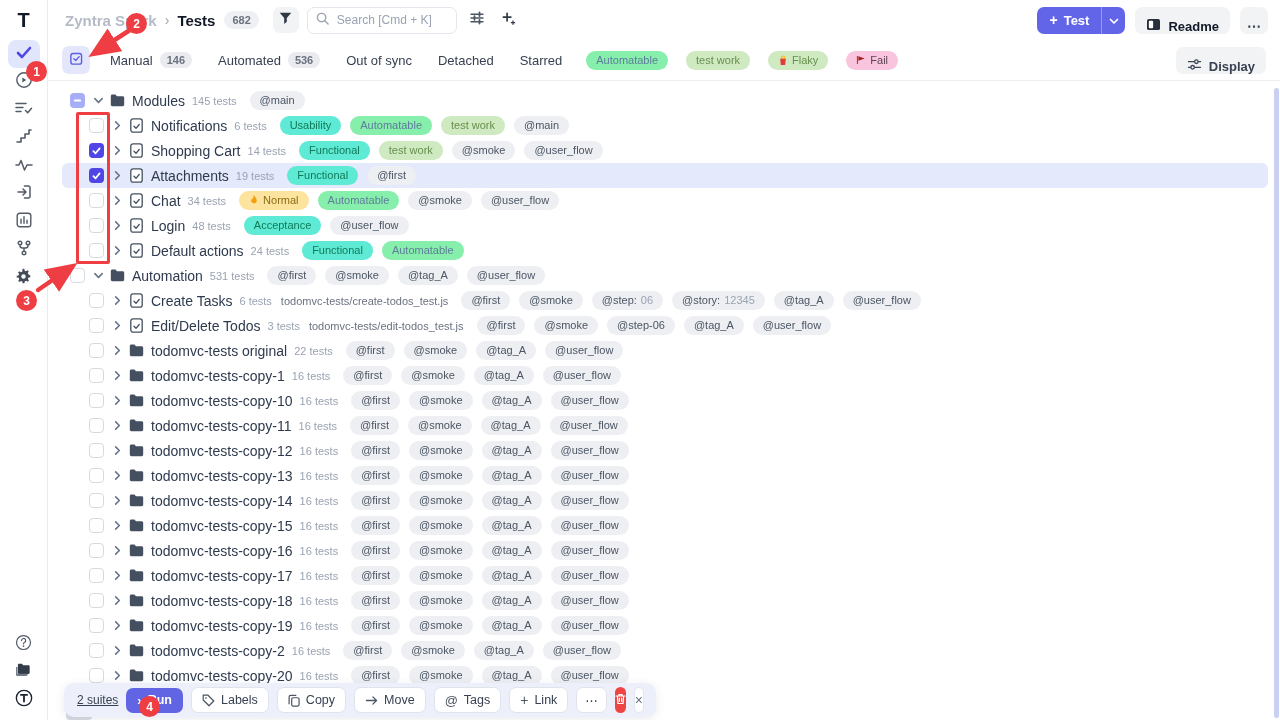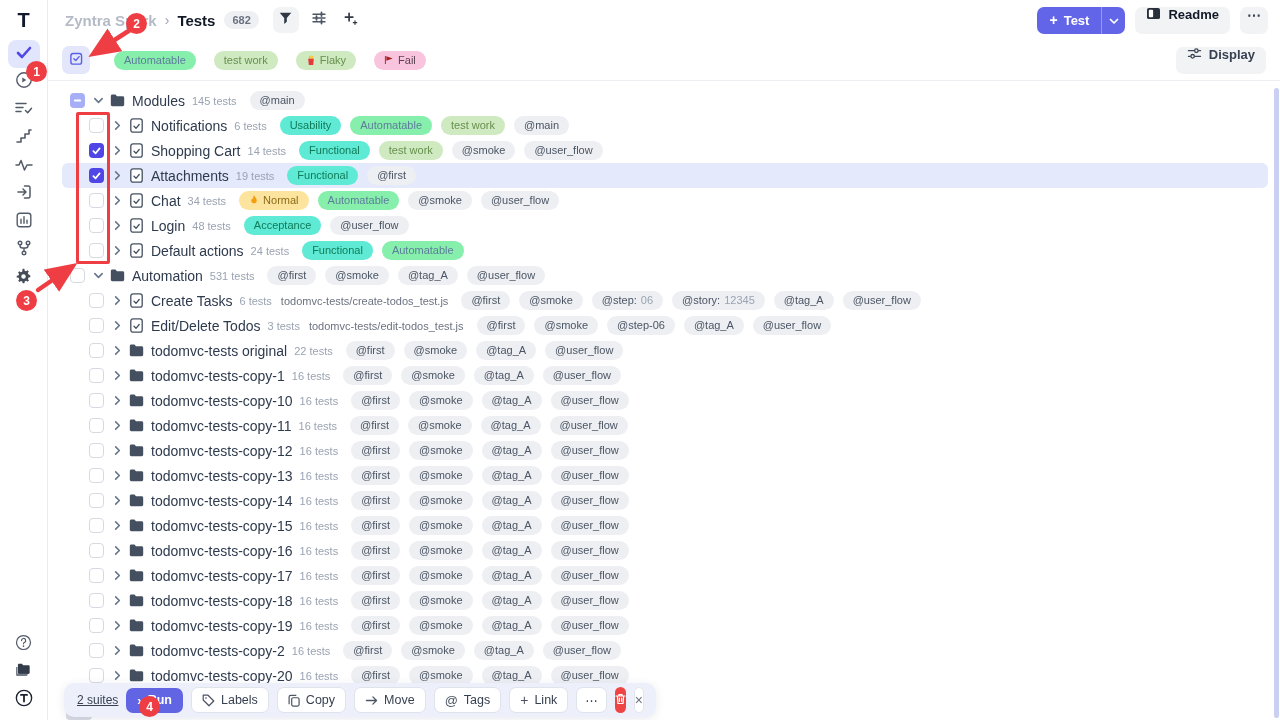--- a/index.html
+++ b/index.html
@@ -25,21 +25,21 @@
   .icon-btn{width:26px;height:26px;background:#f2f3f5;border-radius:7px;display:flex;align-items:center;justify-content:center;cursor:pointer}
   .funnel-btn{margin-left:14px}
   .search{margin-left:8px;width:150px;height:27px;border:1px solid #e3e6ec;border-radius:7px;display:flex;align-items:center;padding:0 8px;gap:6px;background:#fff}
   .search input{border:none;outline:none;width:110px;font-size:12px;color:#374151;font-family:"Liberation Sans",sans-serif;background:transparent}
   .search input::placeholder{color:#9aa3b2}
   .bare-icon{width:24px;height:24px;display:flex;align-items:center;justify-content:center;cursor:pointer;margin-left:8px}
   .top-right{margin-left:auto;display:flex;align-items:center;gap:10px}
   .btn-test{display:flex;height:27px;background:#6265e7;border-radius:7px;color:#fff;overflow:hidden;cursor:pointer}
   .btn-test .main{display:flex;align-items:center;gap:6px;padding:0 12px;font-size:13px;font-weight:600}
   .btn-test .split{width:24px;display:flex;align-items:center;justify-content:center;border-left:1px solid rgba(255,255,255,.35)}
-  .btn-gray{display:flex;align-items:flex-start;gap:7px;background:#f2f3f5;border-radius:7px;height:27px;padding:0 11px;
+  .btn-gray{display:flex;align-items:flex-end;gap:7px;background:#f2f3f5;border-radius:7px;height:27px;padding:0 11px;
             font-size:13px;font-weight:600;color:#111827;cursor:pointer}
   .btn-dots{width:28px;justify-content:center;padding:0;color:#374151;font-size:14px}
 
   
   .filterbar{position:absolute;left:48px;top:40px;width:1232px;height:41px;border-bottom:1px solid #eceef2;
              display:flex;align-items:center;padding:0 14px}
   .fb-iconbtn{width:28px;height:28px;background:#e4e7fc;border-radius:7px;display:flex;align-items:center;justify-content:center;cursor:pointer}
   .f-items{display:flex;align-items:center;gap:26px;margin-left:20px}
   .f-item{display:flex;align-items:center;gap:7px;font-size:13px;font-weight:500;color:#374151;cursor:pointer}
   .f-count{background:#e9ebef;color:#6b7280;border-radius:999px;font-size:11px;font-weight:600;padding:2px 7px}
@@ -188,20 +188,27 @@
   <span class="crumb-sep">›</span>
   <span class="crumb-page">Tests</span>
   <span class="pill-count">682</span>
 
   <div class="icon-btn funnel-btn">
     <span><svg width="13" height="13" viewBox="0 0 14 14">
           <path fill="#303845" d="M0.8 0.8h12.4L8.4 6.4v4.2L5.6 13V6.4z"></path>
         </svg></span>
   </div>
 
+  <div class="search">
+    <span><svg width="13" height="13" viewBox="0 0 14 14" fill="none" stroke="#9aa3b2" stroke-width="1.5">
+          <circle cx="6" cy="6" r="4.5"></circle>
+          <path d="M9.5 9.5L13 13" stroke-linecap="round"></path>
+        </svg></span>
+    <input placeholder="Search [Cmd + K]" style="">
+  </div>
 
   <div class="bare-icon">
     <span><svg width="16" height="14" viewBox="0 0 16 14" stroke="#4b5563" fill="none" stroke-width="1.4" stroke-linecap="round">
           <path d="M2 3.2h12M2 7h12M2 10.8h12"></path>
           <path d="M10.5 1.4v3.6M5.5 5.2v3.6M10.5 9v3.6" stroke-width="1.8"></path>
         </svg></span>
   </div>
   <div class="bare-icon">
     <span><svg width="15" height="15" viewBox="0 0 16 16" fill="none" stroke="#303845" stroke-width="1.8" stroke-linecap="round">
           <path d="M6.5 2.5v8M2.5 6.5h8"></path>
@@ -234,20 +241,39 @@
   </div>
 </header>
 
 <div class="filterbar">
   <div class="fb-iconbtn">
     <span><svg width="15" height="15" viewBox="0 0 16 16" fill="none" stroke="#5a5fe8" stroke-width="1.5" stroke-linecap="round" stroke-linejoin="round">
           <rect x="2" y="2.6" width="11.4" height="11.4" rx="2.4"></rect>
           <path d="M5.2 8.2l2 2 3.6-4.2"></path>
         </svg></span>
   </div>
+  <div class="f-items">
+      <div class="f-item">
+        <span>Manual</span>
+        <span class="f-count">146</span>
+      </div>
+      <div class="f-item">
+        <span>Automated</span>
+        <span class="f-count">536</span>
+      </div>
+      <div class="f-item">
+        <span>Out of sync</span>
+      </div>
+      <div class="f-item">
+        <span>Detached</span>
+      </div>
+      <div class="f-item">
+        <span>Starred</span>
+      </div>
+    </div>
   <div class="f-pills">
       <span class="badge b-blue">
         <span>Automatable</span>
       </span>
       <span class="badge b-green">
         <span>test work</span>
       </span>
       <span class="badge b-green">
         <span style="display: flex;">
           <svg width="10" height="11" viewBox="0 0 12 13">

